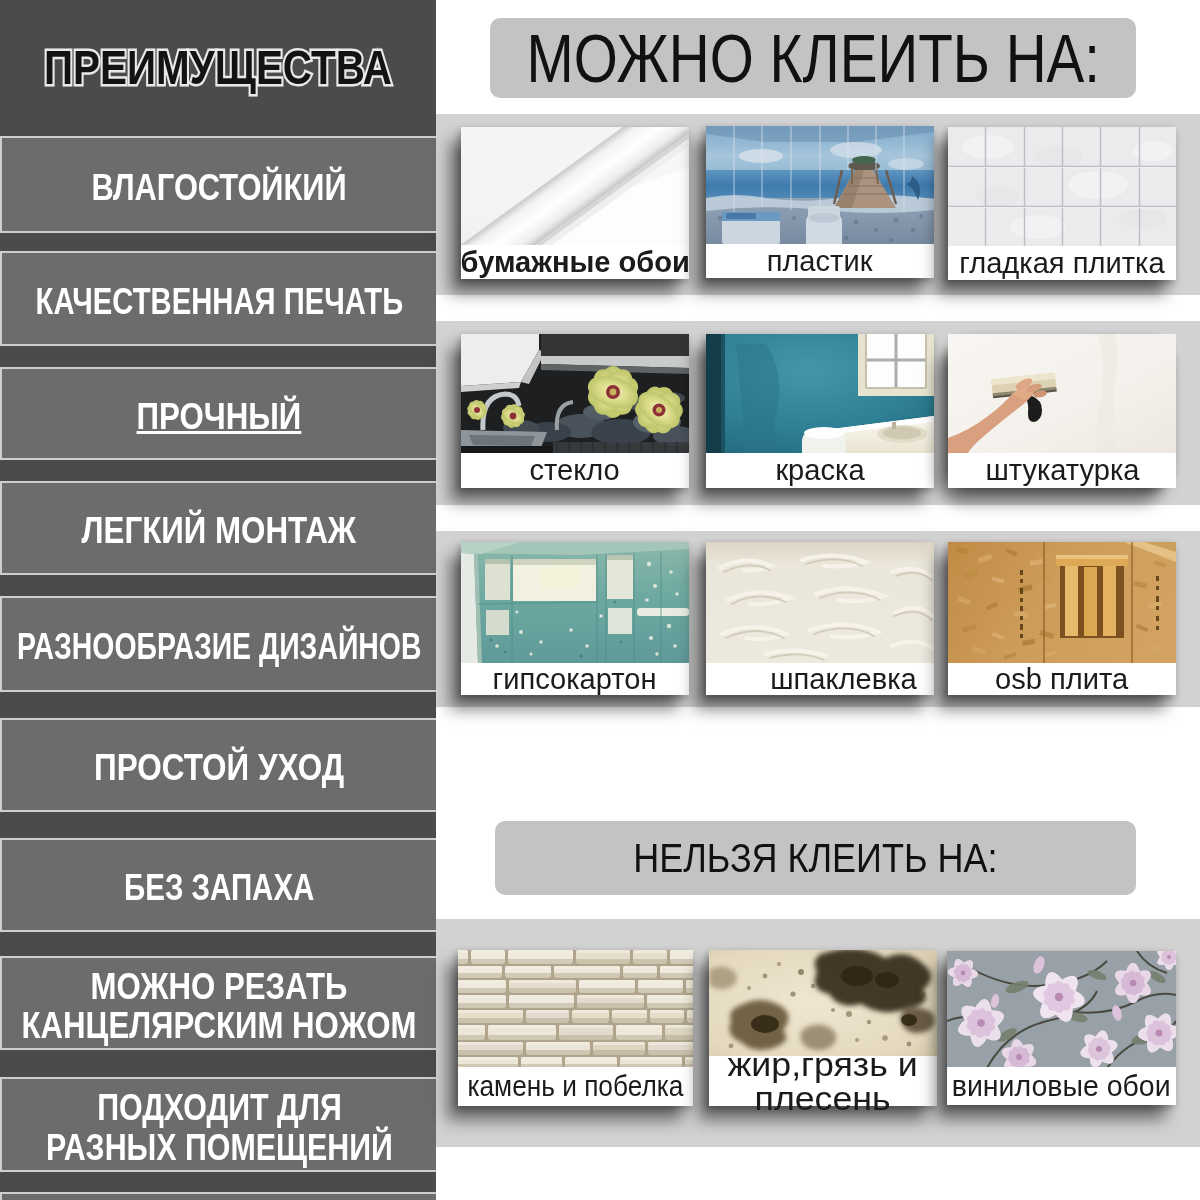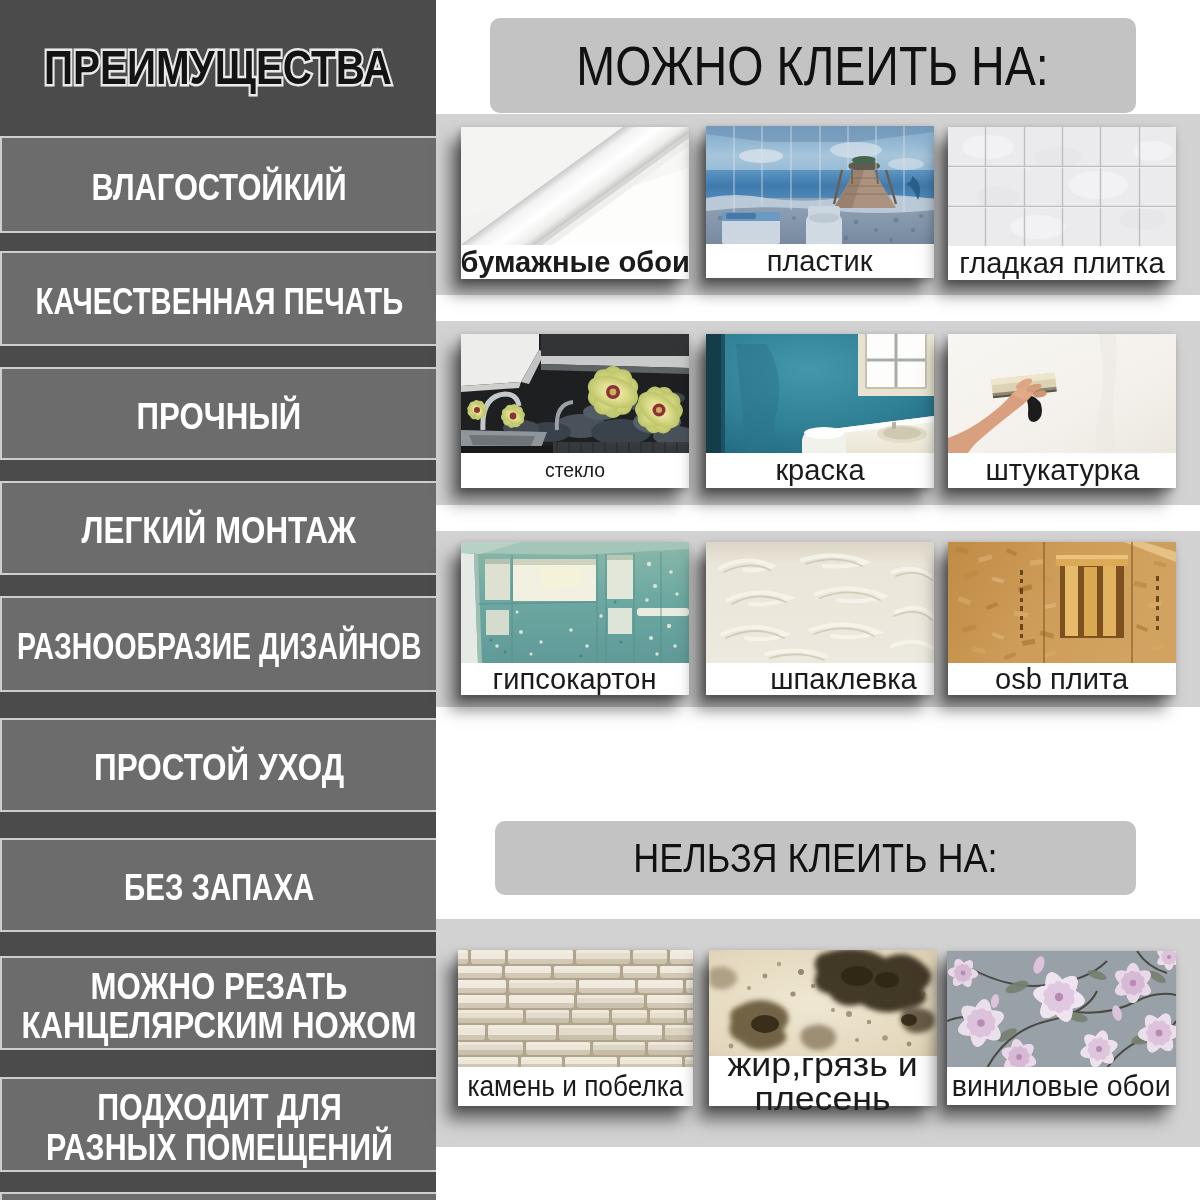--- a/index.html
+++ b/index.html
@@ -25,21 +25,21 @@
 </svg>
 
 <div class="bar" style="top:136px;height:97px;font-size:36px;">
     <span style="transform:scaleX(0.856);">ВЛАГОСТОЙКИЙ</span>
   </div>
 
 <div class="bar" style="top:251px;height:95px;font-size:36px;">
     <span style="transform:scaleX(0.812);">КАЧЕСТВЕННАЯ ПЕЧАТЬ</span>
   </div>
 
-<div class="bar" style="top:367px;height:93px;font-size:36px;">
+<div class="bar" style="top:367px;height:93px;font-size:36px;text-decoration:underline;">
     <span style="transform:scaleX(0.868);">ПРОЧНЫЙ</span>
   </div>
 
 <div class="bar" style="top:481px;height:94px;font-size:36px;">
     <span style="transform:scaleX(0.870);">ЛЕГКИЙ МОНТАЖ</span>
   </div>
 
 <div class="bar" style="top:596px;height:96px;font-size:36px;">
     <span style="transform:scaleX(0.789);">РАЗНООБРАЗИЕ ДИЗАЙНОВ</span>
   </div>
@@ -63,21 +63,21 @@
 <div class="bar" style="top:1192px;height:10px;"></div>
 
 <div class="band" style="top:114px;height:181px;"></div>
 
 <div class="band" style="top:321px;height:184px;"></div>
 
 <div class="band" style="top:531px;height:176px;"></div>
 
 <div class="band" style="top:919px;height:228px;"></div>
 
-<div class="hdr" style="left:490px;top:18px;width:646px;height:95px;font-size:56px;">
+<div class="hdr" style="left:490px;top:18px;width:646px;height:80px;font-size:68px;">
     <span style="transform:scaleX(0.833);">МОЖНО КЛЕИТЬ НА:</span>
   </div>
 
 <div class="hdr" style="left:495px;top:821px;width:641px;height:74px;font-size:40px;">
     <span style="transform:scaleX(0.90);">НЕЛЬЗЯ КЛЕИТЬ НА:</span>
   </div>
 
 <div class="card" style="left:461px;top:127px;width:228px;height:152px;">
 <svg width="228" height="118" viewBox="0 0 228 118">
 <defs>
@@ -320,21 +320,21 @@
         <line x1="132" y1="108" x2="132" y2="119"></line>
         <line x1="144" y1="108" x2="144" y2="119"></line>
         <line x1="156" y1="108" x2="156" y2="119"></line>
         <line x1="168" y1="108" x2="168" y2="119"></line>
         <line x1="180" y1="108" x2="180" y2="119"></line>
         <line x1="192" y1="108" x2="192" y2="119"></line>
         <line x1="204" y1="108" x2="204" y2="119"></line>
         <line x1="216" y1="108" x2="216" y2="119"></line>
 </g>
 </svg>
-<div class="cap" style="height:35px;font-size:20px;">
+<div class="cap" style="height:35px;font-size:30px;">
       <span>стекло</span>
     </div>
 </div>
 
 <div class="card" style="left:706px;top:334px;width:228px;height:154px;">
 <svg width="228" height="119" viewBox="0 0 228 119">
 <defs>
 <radialGradient id="p5w" cx="0.45" cy="0.3" r="0.9">
 <stop offset="0" stop-color="#4497aa"></stop>
           <stop offset="0.55" stop-color="#2f7f95"></stop>
@@ -371,21 +371,21 @@
 <rect x="186" y="88" width="4" height="7" fill="#b9b49e"></rect>
 
 <path d="M96,119 L96,106 Q96,98 108,97 L130,96 Q140,97 140,105 L140,119 Z" fill="#f2f2ec"></path>
 <ellipse cx="118" cy="99" rx="20" ry="6" fill="#ffffff"></ellipse>
 </svg>
 <div class="cap" style="height:35px;font-size:30px;">
       <span>краска</span>
     </div>
 </div>
 
-<div class="card" style="left:948px;top:334px;width:228px;height:154px;">
+<div class="card" style="left:948px;top:334px;width:228px;height:154px;border-radius:25px;">
 <svg width="228" height="119" viewBox="0 0 228 119">
 <defs>
 <linearGradient id="p6w" x1="0" y1="0" x2="1" y2="1">
 <stop offset="0" stop-color="#f8f6f2"></stop>
           <stop offset="0.6" stop-color="#f4f1ec"></stop>
           <stop offset="1" stop-color="#ece8e0"></stop>
 </linearGradient>
 </defs>
 
 <rect width="228" height="119" fill="url(#p6w)"></rect>

